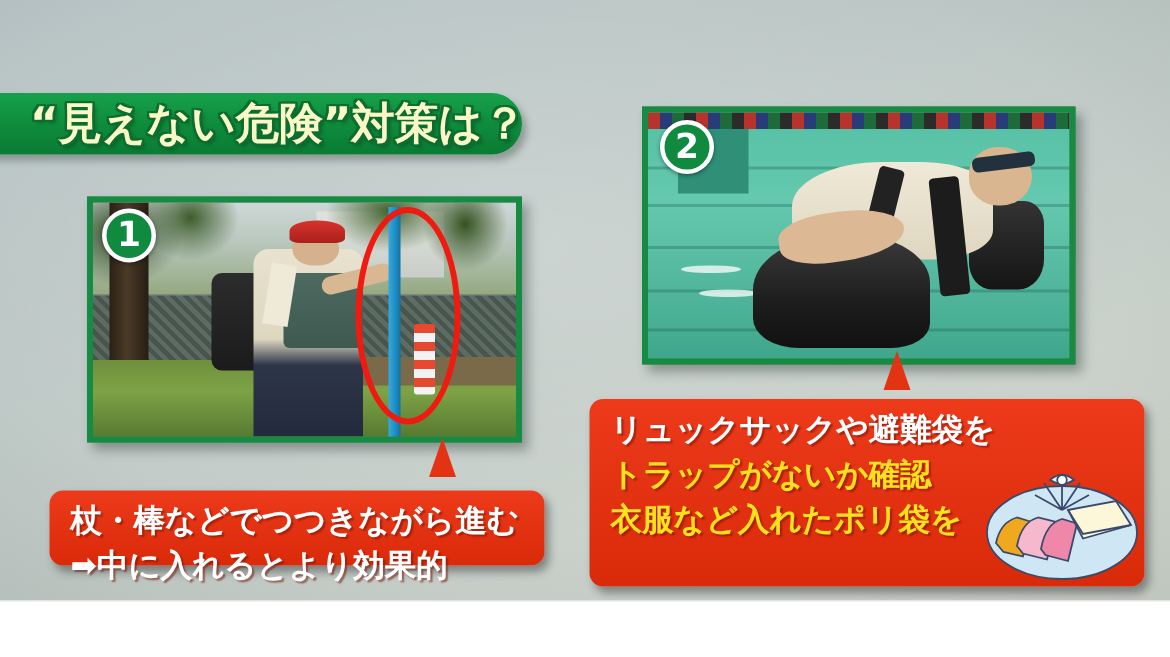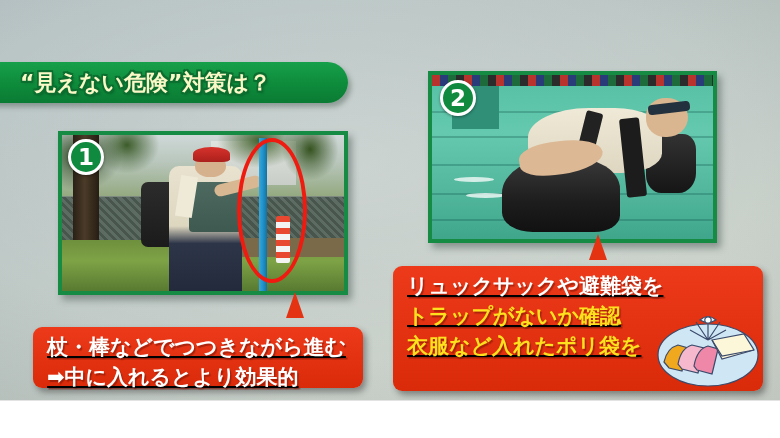--- a/index.html
+++ b/index.html
@@ -49,21 +49,21 @@
     box-shadow: 3px 4px 5px rgba(40,60,50,0.35);
   }
   .title-text {
     position: absolute;
     left: 20px;
     top: 60px;
     width: 330px;
     height: 45px;
     display: flex;
     align-items: center;
-    font-size: 22px;
+    font-size: 29px;
     font-weight: bold;
     letter-spacing: 0px;
     color: #fbf8c8;
     text-shadow:
       -1.6px -1.6px 0 #0b6e2f, 1.6px -1.6px 0 #0b6e2f,
       -1.6px  1.6px 0 #0b6e2f, 1.6px  1.6px 0 #0b6e2f,
       -1.6px 0 0 #0b6e2f, 1.6px 0 0 #0b6e2f,
        0 -1.6px 0 #0b6e2f, 0 1.6px 0 #0b6e2f,
        2px 2px 3px rgba(0,0,0,0.35);
     white-space: nowrap;
@@ -252,28 +252,28 @@
     border-radius: 9px;
     box-shadow: 3px 4px 6px rgba(40,40,40,0.45);
   }
   .tail {
     position: absolute;
     width: 0; height: 0;
     border-left: 9px solid transparent;
     border-right: 9px solid transparent;
     border-bottom: 26px solid #e43312;
   }
-  #bubble-1 { left: 33px; top: 327px; width: 330px; height: 61px; }
+  #bubble-1 { left: 33px; top: 327px; width: 330px; height: 50px; }
   #tail-1   { left: 286px; top: 292px; }
   #bubble-2 { left: 393px; top: 266px; width: 370px; height: 125px; }
   #tail-2   { left: 589px; top: 234px; }
 
   .bubble-lines {
     position: absolute;
-    left: 14px; top: 5px; right: 10px; text-decoration: underline;
+    left: 14px; top: 5px; right: 10px;
   }
   .bline {
     font-size: 21px;
     font-weight: bold;
     line-height: 30px;
     white-space: nowrap;
     color: #ffffff;
     text-shadow: 1.5px 1.5px 1px rgba(120,20,5,0.55);
   }
   .bline.yellow { color: #ffe11e; }

